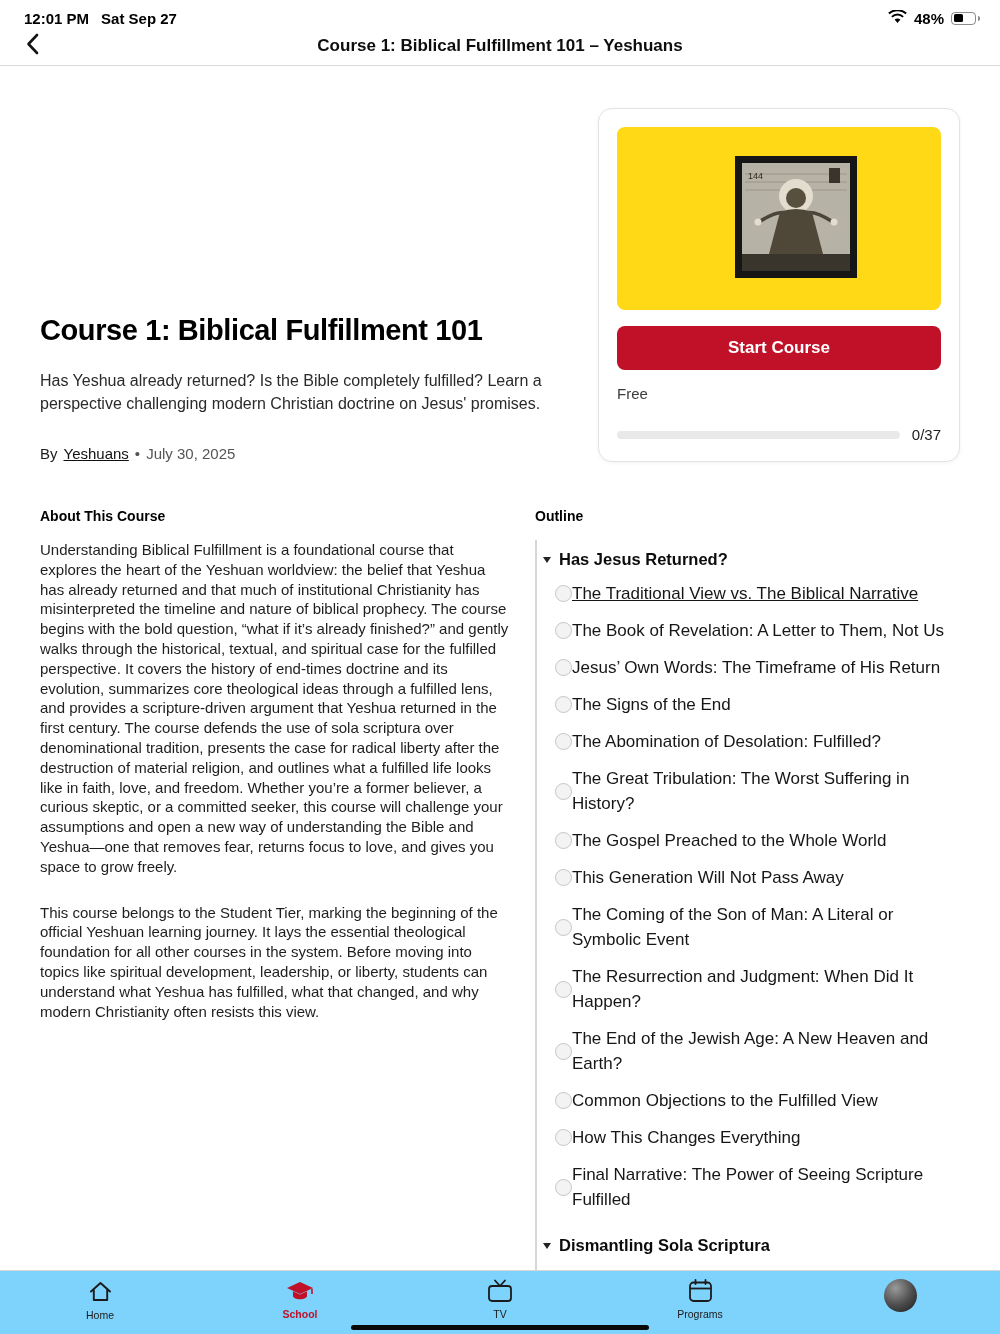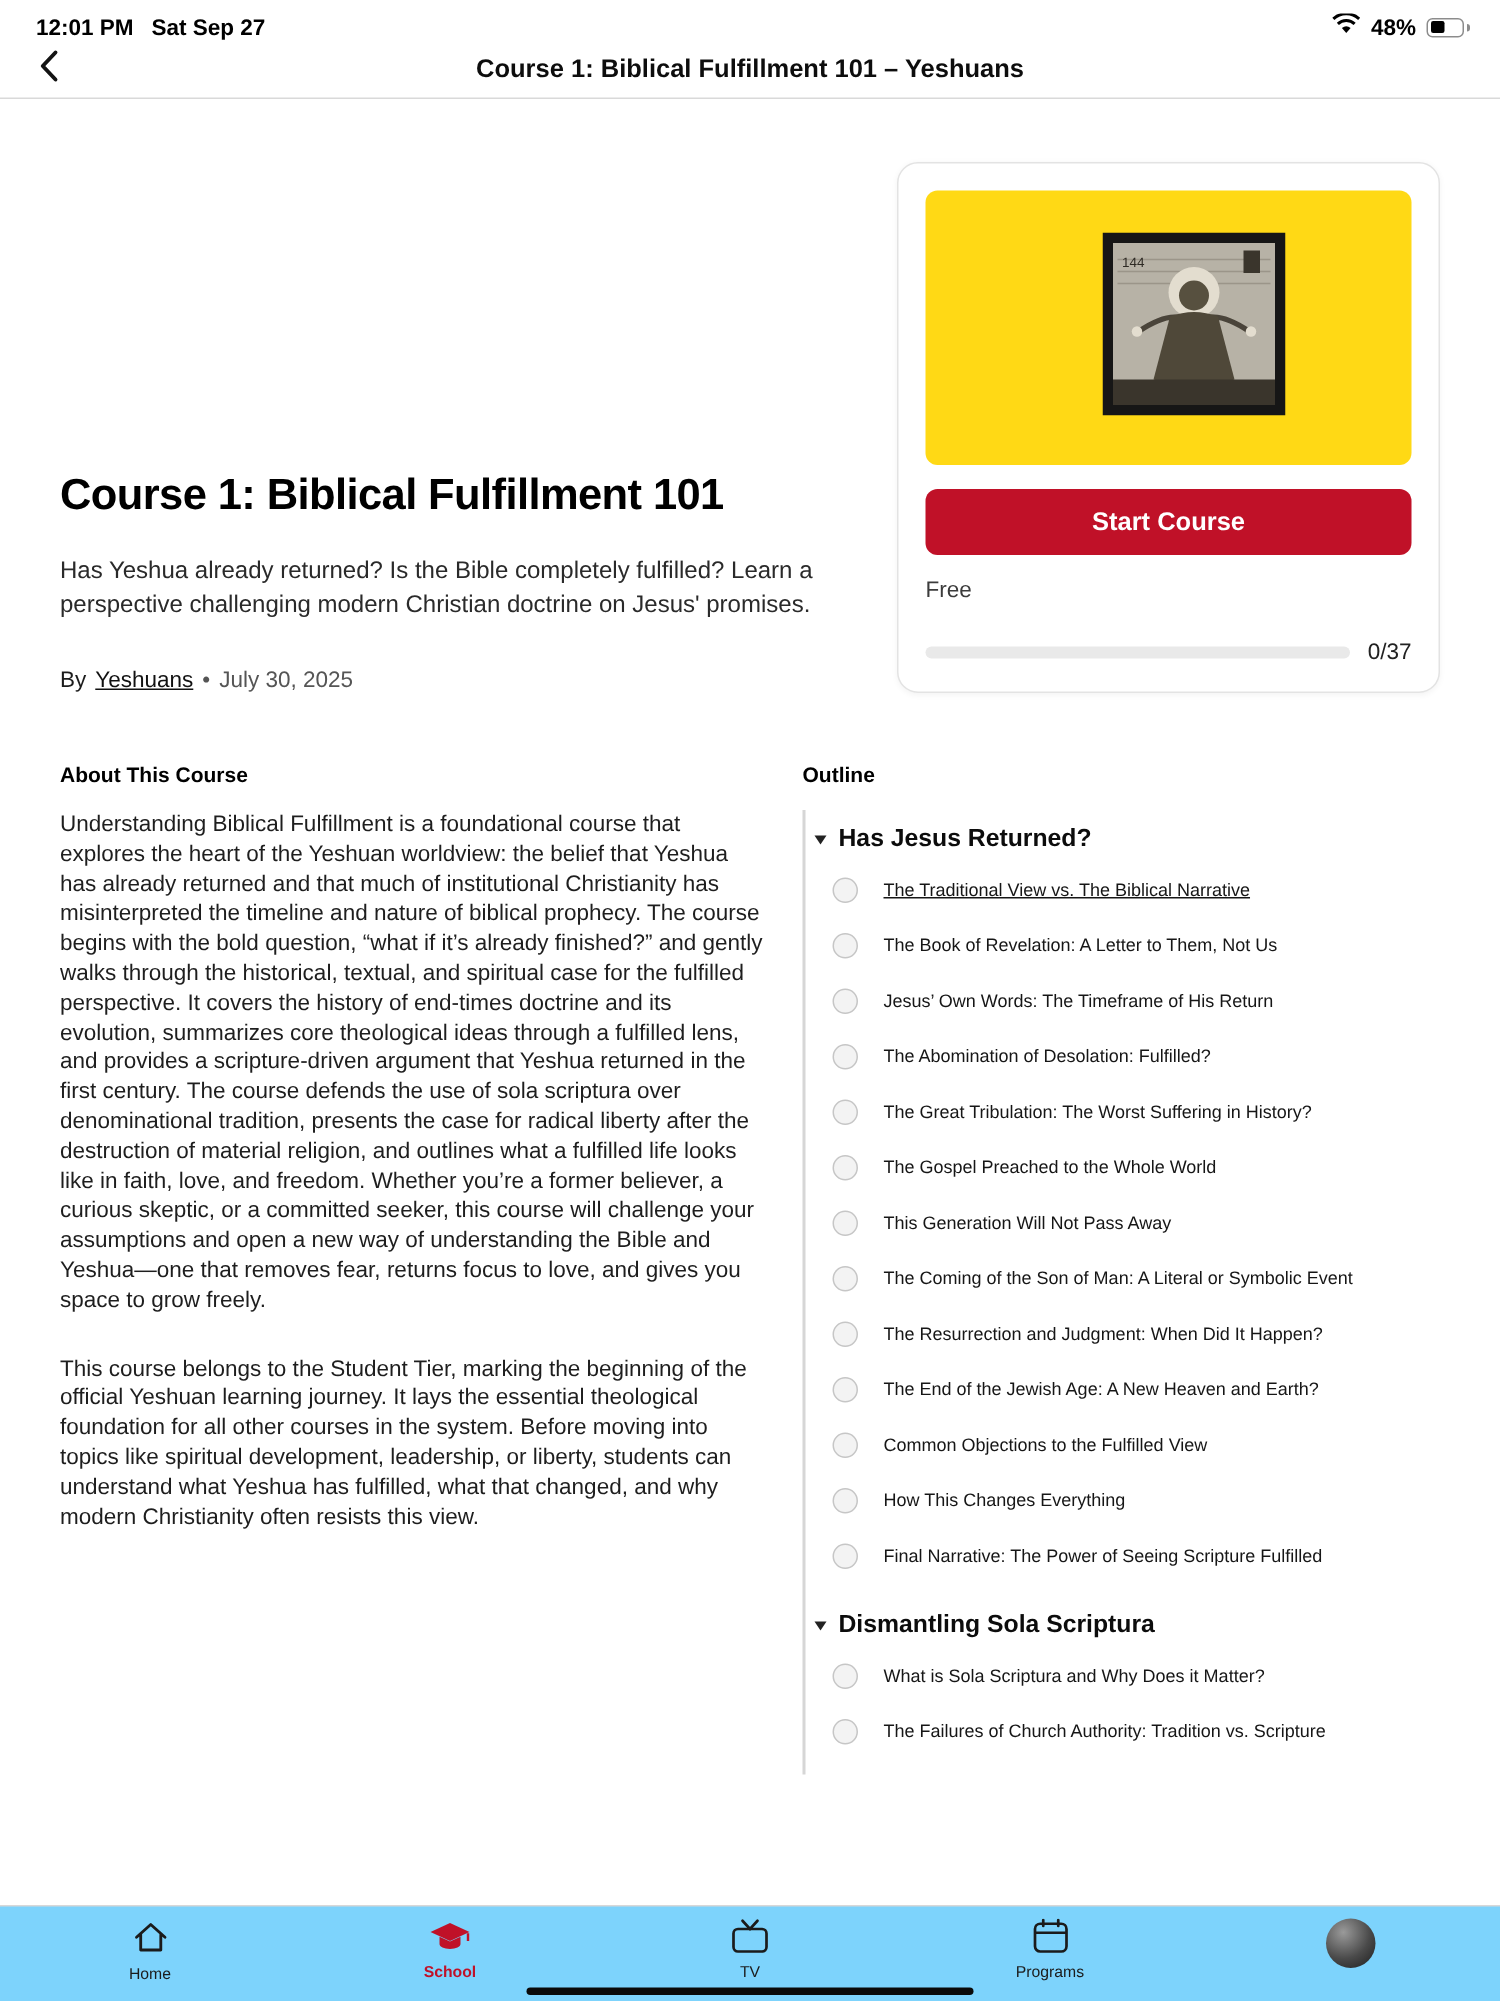--- a/index.html
+++ b/index.html
@@ -80,23 +80,23 @@
   
   .outline-list { border-left:2px solid #d6d6d6; padding:2px 0 10px 4px; margin-top:12px; }
   .outline-section-header {
     display:flex; align-items:center; gap:8px;
     font-size:16.5px; font-weight:700; color:#0c0c0c;
     margin:8px 0 6px 2px; cursor:pointer;
   }
   .outline-section + .outline-section .outline-section-header { margin-top:18px; }
   .tri { width:0; height:0; border-left:4.5px solid transparent; border-right:4.5px solid transparent; border-top:6px solid #222; flex-shrink:0; }
   .outline-item {
-    display:flex; align-items:center; gap:17px;
+    display:flex; align-items:center; 
     margin-left:14px; padding:6px 0;
-    font-size:12px; line-height:25px; color:#161616;
+    font-size:17px; line-height:25px; color:#161616;
     cursor:pointer;
   }
   .radio { width:17px; height:17px; border-radius:50%; border:1.5px solid #c6c6c6; background:#f3f3f3; flex-shrink:0; }
   .outline-item-label.visited { text-decoration:underline; }
 
   
   .tab-bar {
     position:absolute; left:0; right:0; bottom:0; height:64px;
     background:#7dd3fc;
     border-top:1px solid #d8d8d8;
@@ -226,20 +226,24 @@
   <div class="outline-item">
     <span class="radio"></span>
     <span class="outline-item-label">The Book of Revelation: A Letter to Them, Not Us</span>
   </div>
 
   <div class="outline-item">
     <span class="radio"></span>
     <span class="outline-item-label">Jesus’ Own Words: The Timeframe of His Return</span>
   </div>
 
+  <div class="outline-item">
+    <span class="radio"></span>
+    <span class="outline-item-label">The Signs of the End</span>
+  </div>
 
   <div class="outline-item">
     <span class="radio"></span>
     <span class="outline-item-label">The Abomination of Desolation: Fulfilled?</span>
   </div>
 
   <div class="outline-item">
     <span class="radio"></span>
     <span class="outline-item-label">The Great Tribulation: The Worst Suffering in History?</span>
   </div>

